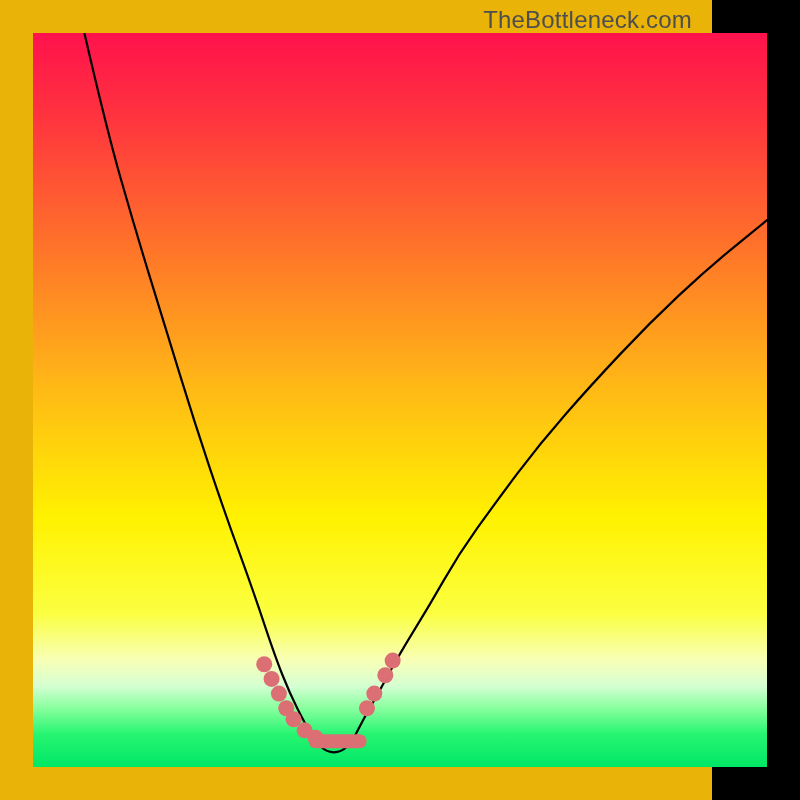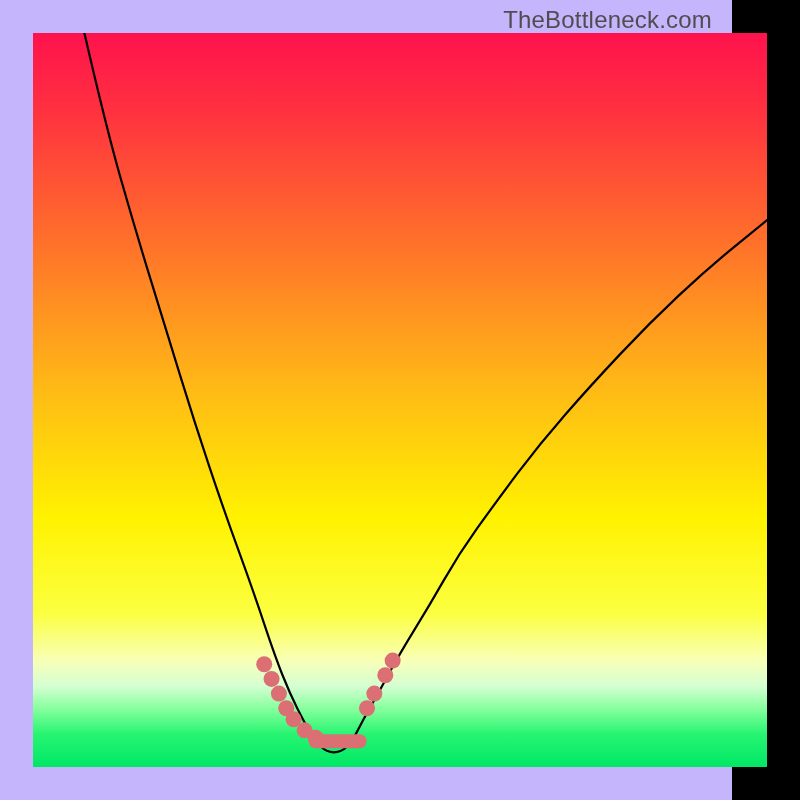--- a/index.html
+++ b/index.html
@@ -10,22 +10,21 @@
     overflow: hidden;
     background: #000;
     font-family: Arial, Helvetica, sans-serif;
   }
   .frame {
     position: absolute;
     top: 0;
     left: 0;
     width: 712px;
     height: 800px;
-    background: #c4b5fd;
-    padding-left: 20px;
+    background: #eab308;
   }
   .plot-area {
     position: absolute;
     top: 33px;
     left: 33px;
     width: 734px;
     height: 734px;
     overflow: hidden;
   }
   .watermark {

